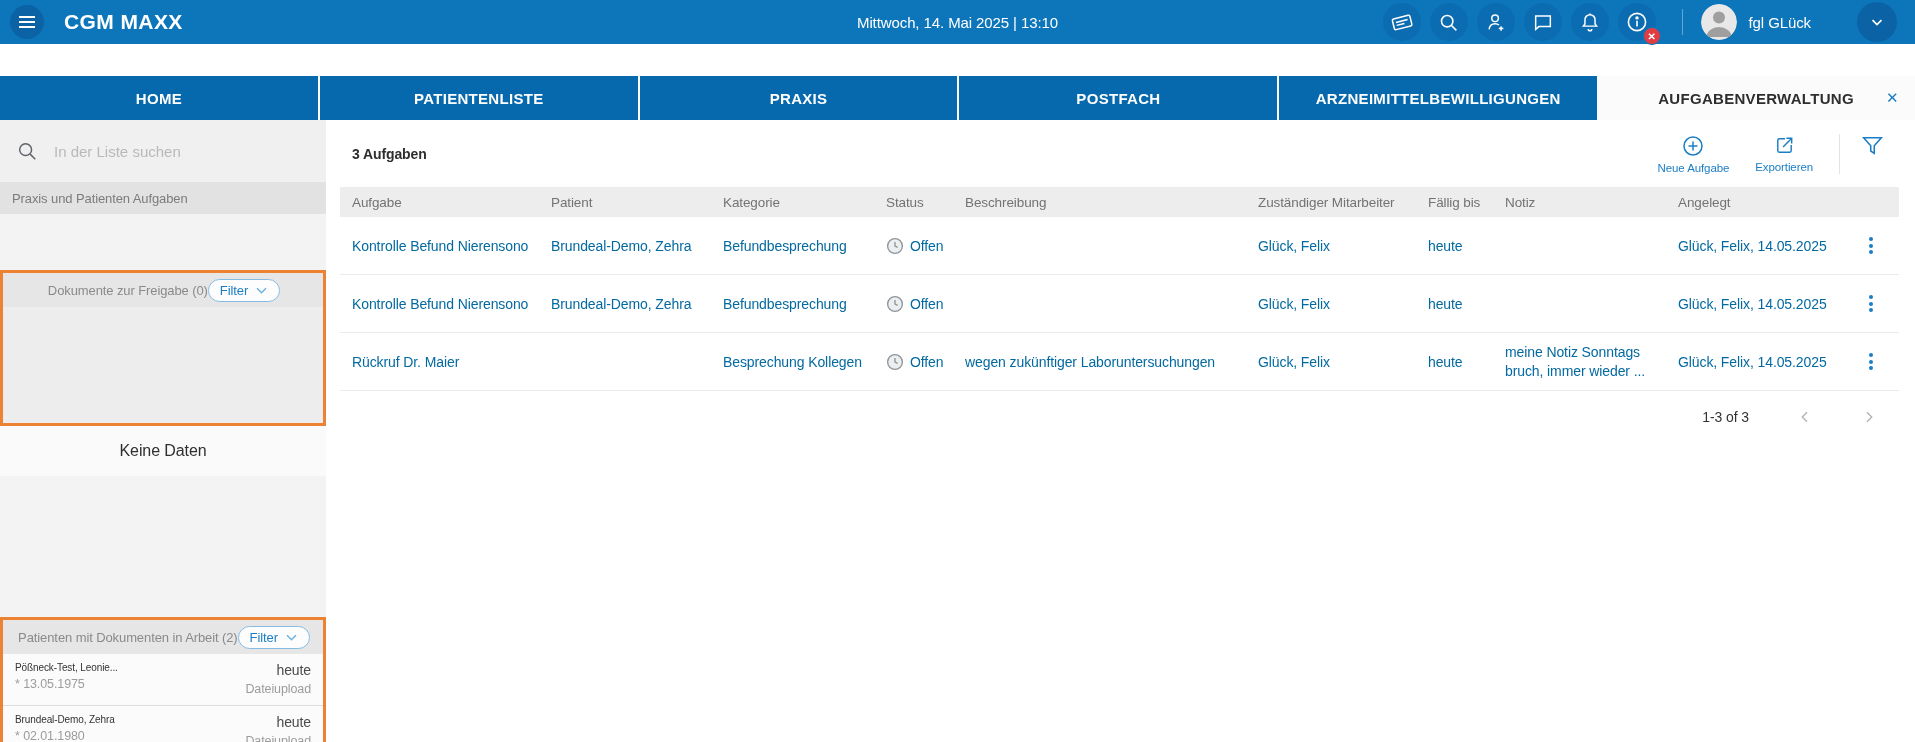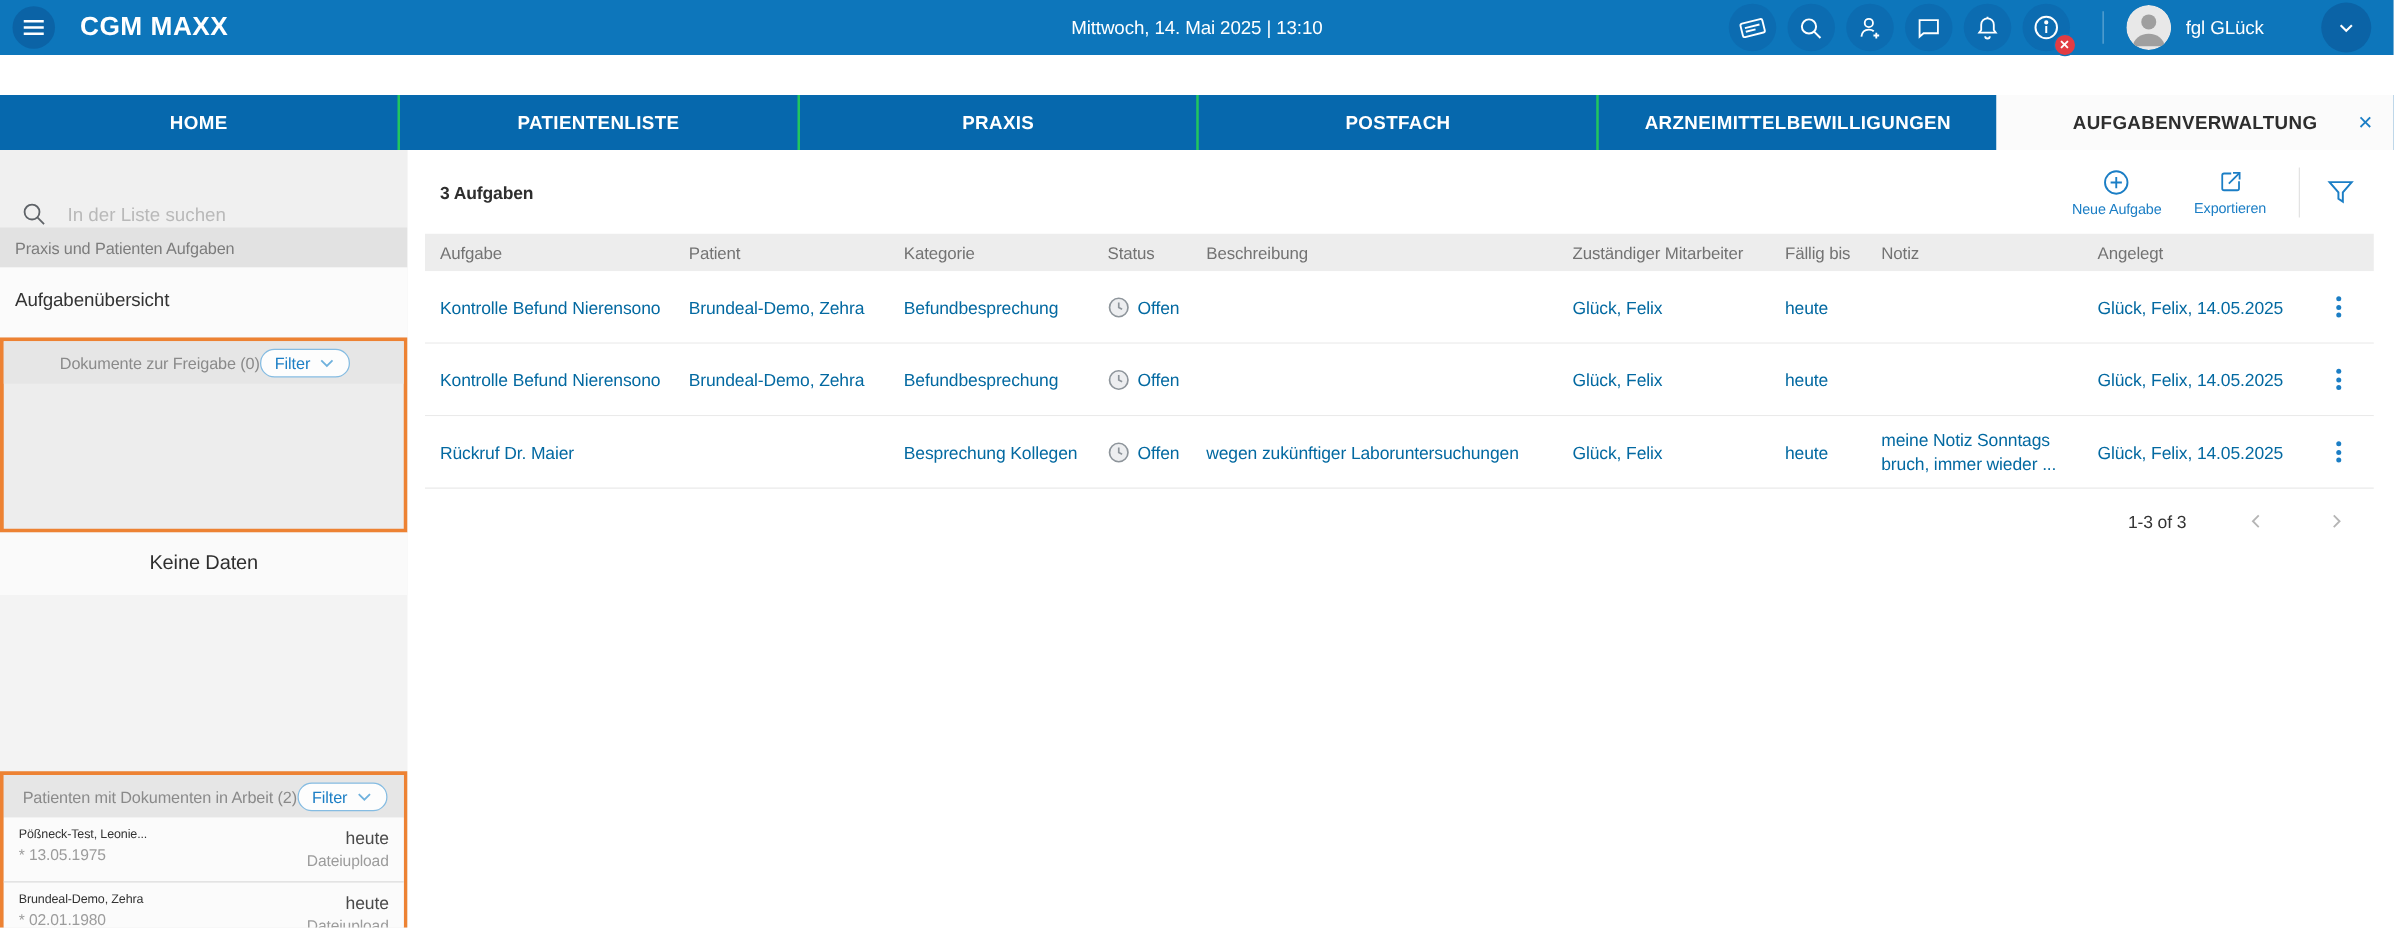--- a/index.html
+++ b/index.html
@@ -26,31 +26,31 @@
   .user-divider { width:1px; height:26px; background:rgba(255,255,255,0.35); margin:0 18px 0 26px; }
   .avatar { width:36px; height:36px; border-radius:50%; overflow:hidden; flex-shrink:0; cursor:pointer;}
   .username { font-size:15px; margin-left:12px; white-space:nowrap; }
   .user-chevron { width:40px; height:40px; border-radius:50%; background:#0b63a6; margin-left:46px; margin-right:8px;
     display:flex; align-items:center; justify-content:center; cursor:pointer; flex-shrink:0;}
 
   
   .navbar { height:44px; background:#0668ad; display:flex;margin-top:32px; }
   .tab { flex:1; display:flex; align-items:center; justify-content:center; color:#fff;
     font-size:15px; font-weight:bold; letter-spacing:0.3px; cursor:pointer; position:relative; }
-  .tab + .tab { border-left:2px solid #22c55e; }
+  .tab + .tab { border-left:2px solid #ffffff; }
   .tab.active { background:#fbfbfb; color:#2e2e2e; border-left:none; }
   .tab-close { position:absolute; right:16px; top:50%; transform:translateY(-50%);
     color:#1b7ec5; font-size:15px; font-weight:normal; cursor:pointer; }
 
   
   .content { display:flex; height:654px; }
 
   
   .sidebar { width:326px; background:#f3f3f3; position:relative; overflow:hidden; flex-shrink:0; }
-  .search-row { height:62px; background:#f0f0f0; display:flex; align-items:flex-end; padding-left:16px; }
+  .search-row { height:62px; background:#f0f0f0; display:flex; align-items:center; padding-left:16px; }
   .search-input { border:none; background:transparent; outline:none; font-size:15px; margin-left:14px; width:230px; color:#444; }
   .search-input::placeholder { color:#b9b9b9; }
   .section-strip { height:32px; background:#e2e2e2; display:flex; align-items:center; padding-left:12px;
     font-size:13px; color:#7c7c7c; }
   .overview-block { height:56px; background:#fbfbfb; padding:18px 0 0 12px; font-size:15px; color:#333; cursor:pointer; }
 
   .hl-box { position:absolute; left:0; right:0; border:3px solid #ed8233; background:#ededed; }
   #box-release { top:150px; height:156px; }
   #box-progress { top:497px; height:180px; }
   .hl-header { height:34px; background:#e6e6e6; display:flex; align-items:center; justify-content:center;
@@ -65,21 +65,21 @@
   .patient-row + .patient-row { border-top:1px solid #dcdcdc; }
   .p-name { font-size:10px; color:#333; }
   .p-sub { font-size:12.5px; color:#9c9c9c; margin-top:4px; }
   .p-right { text-align:right; }
   .p-due { font-size:14px; color:#4a4a4a; }
 
   
   .main { flex:1; background:#fff; padding:0 16px 0 14px; }
   .main-header { height:67px; display:flex; align-items:center; justify-content:space-between; padding-left:12px; }
   .main-title { font-size:14px; font-weight:bold; color:#2e2e2e; }
-  .actions { display:flex; align-items:center; }
+  .actions { display:flex; }
   .action-btn { display:flex; flex-direction:column; align-items:center; gap:4px; color:#1b7ec5;
     font-size:11.5px; margin-left:26px; cursor:pointer; }
   .action-divider { width:1px; height:40px; background:#e3e3e3; margin:0 20px 0 26px; }
   .funnel-btn { margin-right:14px; cursor:pointer; display:flex; }
 
   .grid { display:grid; grid-template-columns:199px 172px 163px 79px 293px 170px 77px 173px 182px 1fr; }
   .thead { background:#ededed; height:30px; font-size:13.5px; color:#737373; }
   .cell { display:flex; align-items:center; padding-left:12px; padding-right:6px; overflow:hidden; }
   .trow { min-height:58px; border-bottom:1px solid #eaeaea; font-size:14px; color:#0369a1; background:#fff; cursor:pointer; }
   .status-cell { gap:6px; }
@@ -194,23 +194,20 @@
 
   <div class="sidebar">
     <div class="search-row">
       <svg width="22" height="22" viewBox="0 0 24 24">
           <circle cx="10.5" cy="10.5" r="6.5" fill="none" stroke="#5f6368" stroke-width="1.6"></circle>
           <line x1="15.4" y1="15.4" x2="21" y2="21" stroke="#5f6368" stroke-width="1.6"></line>
         </svg>
       <input class="search-input" type="text" placeholder="In der Liste suchen" style="">
     </div>
     <div class="section-strip">Praxis und Patienten Aufgaben</div>
-    <div class="overview-block">
-      <span>Aufgabenübersicht</span>
-    </div>
 
     <div class="hl-box" id="box-release">
       <div class="hl-header">
         <span>Dokumente zur Freigabe (0)</span>
         <div class="filter-pill">
           <span>Filter</span>
           <svg width="13" height="9" viewBox="0 0 14 10" fill="none" stroke="#6fb1dd" stroke-width="1.6">
               <polyline points="2,2.5 7,7.5 12,2.5"></polyline>
             </svg>
         </div>

